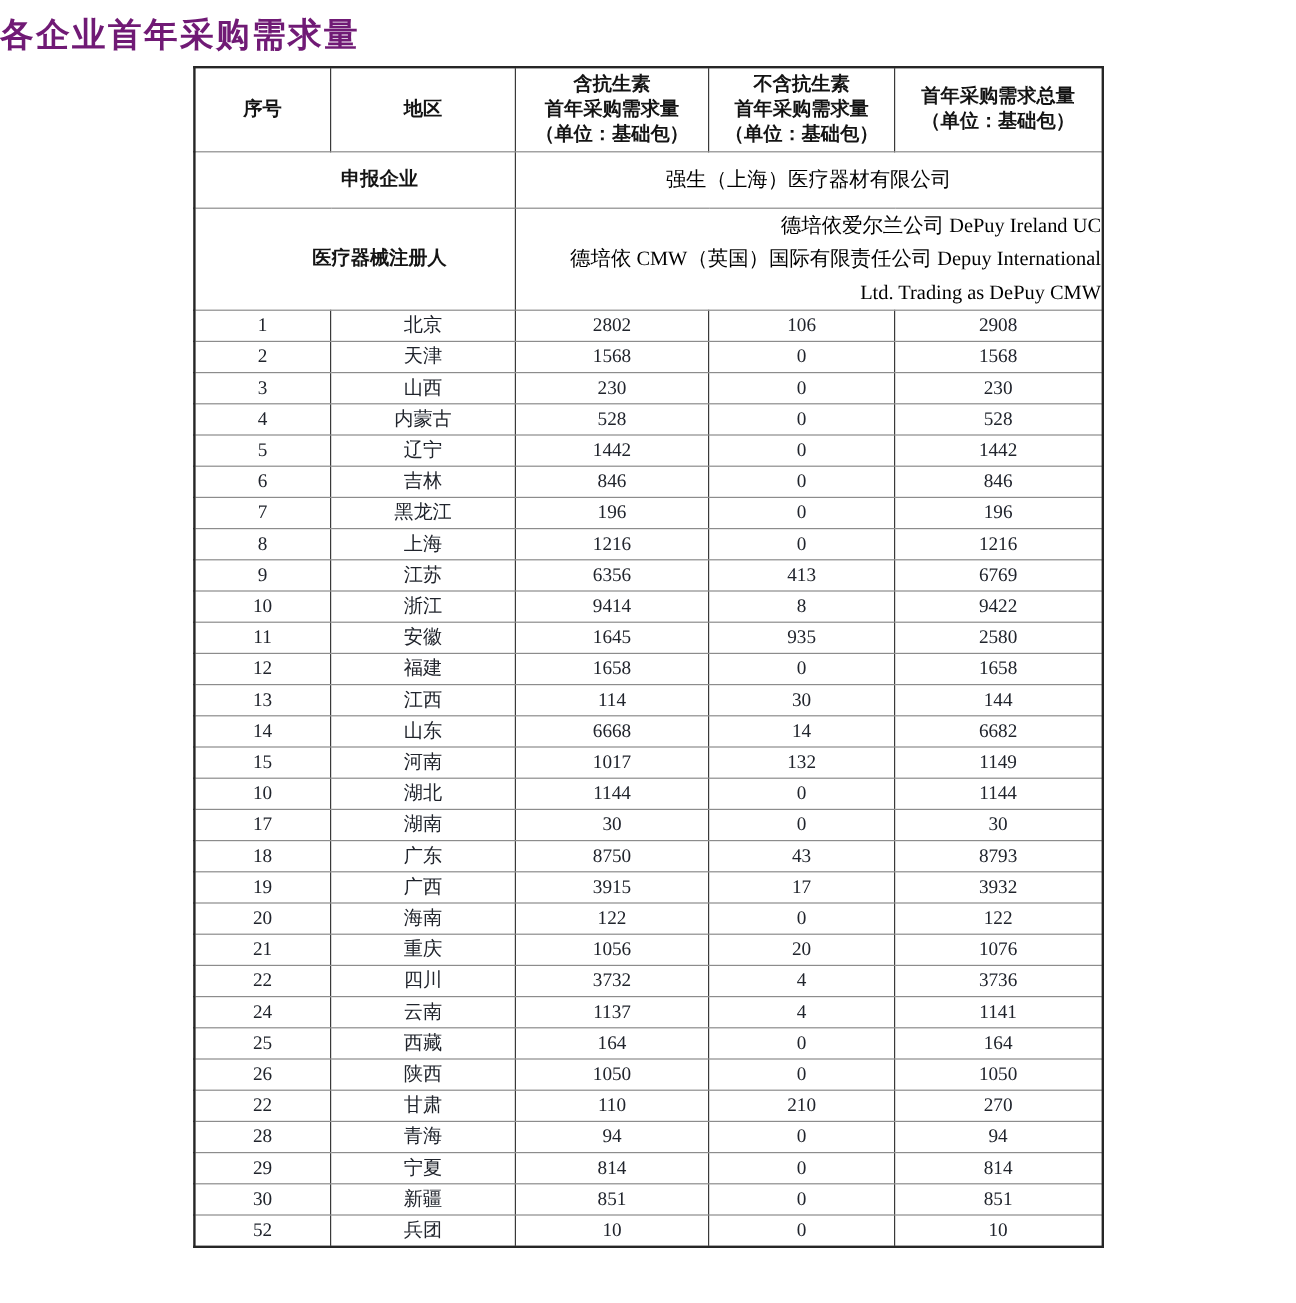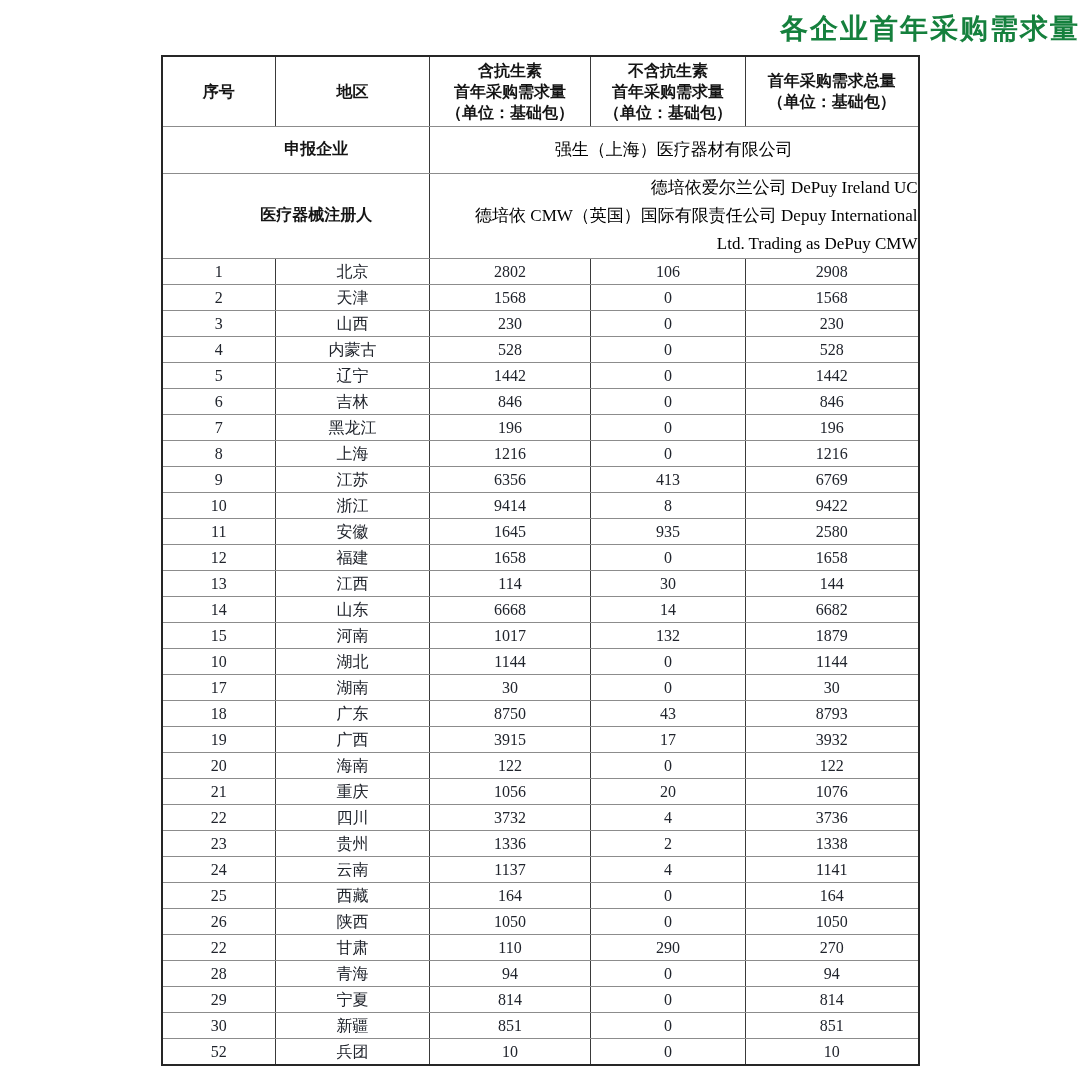--- a/index.html
+++ b/index.html
@@ -10,27 +10,27 @@
   body {
     width: 1080px;
     height: 1086px;
     position: relative;
     font-family: "Liberation Serif", "DejaVu Serif", serif;
     color: #1c1c1c;
     overflow: hidden;
   }
   .doc-title {
     margin: 13px 0 10px 0;
-    text-align: right;
+    text-align: left;
     font-family: "Liberation Sans", "DejaVu Sans", sans-serif;
     font-weight: 700;
     font-size: 28px;
     line-height: 32px;
     letter-spacing: 2px;
-    color: #15803d;
+    color: #701a75;
   }
   table.demand-table {
     width: 757px;
     margin: 0 auto;
     border-collapse: collapse;
     table-layout: fixed;
     border: 2px solid #262626;
   }
   .demand-table th,
   .demand-table td {
@@ -238,21 +238,21 @@
     <td>6668</td>
     <td>14</td>
     <td>6682</td>
   </tr>
 
   <tr class="data-row">
     <td>15</td>
     <td>河南</td>
     <td>1017</td>
     <td>132</td>
-    <td>1879</td>
+    <td>1149</td>
   </tr>
 
   <tr class="data-row">
     <td>10</td>
     <td>湖北</td>
     <td>1144</td>
     <td>0</td>
     <td>1144</td>
   </tr>
 
@@ -297,27 +297,20 @@
   </tr>
 
   <tr class="data-row">
     <td>22</td>
     <td>四川</td>
     <td>3732</td>
     <td>4</td>
     <td>3736</td>
   </tr>
 
-  <tr class="data-row">
-    <td>23</td>
-    <td>贵州</td>
-    <td>1336</td>
-    <td>2</td>
-    <td>1338</td>
-  </tr>
 
   <tr class="data-row">
     <td>24</td>
     <td>云南</td>
     <td>1137</td>
     <td>4</td>
     <td>1141</td>
   </tr>
 
   <tr class="data-row">
@@ -333,21 +326,21 @@
     <td>陕西</td>
     <td>1050</td>
     <td>0</td>
     <td>1050</td>
   </tr>
 
   <tr class="data-row">
     <td>22</td>
     <td>甘肃</td>
     <td>110</td>
-    <td>290</td>
+    <td>210</td>
     <td>270</td>
   </tr>
 
   <tr class="data-row">
     <td>28</td>
     <td>青海</td>
     <td>94</td>
     <td>0</td>
     <td>94</td>
   </tr>

